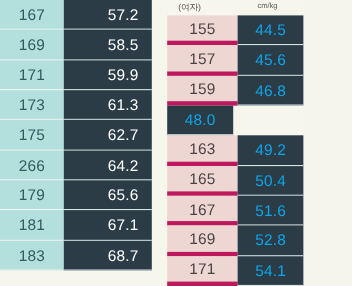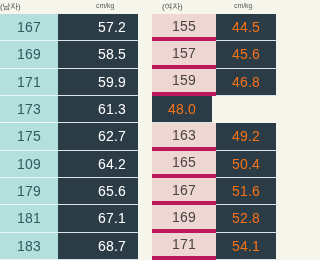--- a/index.html
+++ b/index.html
@@ -97,36 +97,32 @@
   
   .table.female .cell.h {
     width: 64px;
     background: #eed6d3;
     color: #4a4442;
     border-bottom: 4px solid #be185d;
   }
   .table.female .cell.w {
     width: 60px;
     background: #2b3c47;
-    color: #f97316;
+    color: #0ea5e9;
     border-bottom: 1px solid #d8e4e6;
   }
 
   .row:last-child .cell { border-bottom: none; }
 </style>
 </head>
 <body>
 
 <div class="board">
 
   <div class="table male">
-    <div class="thead">
-      <span class="th-group">(남자)</span>
-      <span class="th-unit">cm/kg</span>
-    </div>
     <div class="tbody">
       <div class="row">
         <div class="cell h">167</div>
         <div class="cell w">57.2</div>
       </div>
       <div class="row">
         <div class="cell h">169</div>
         <div class="cell w">58.5</div>
       </div>
       <div class="row">
@@ -135,21 +131,21 @@
       </div>
       <div class="row">
         <div class="cell h">173</div>
         <div class="cell w">61.3</div>
       </div>
       <div class="row">
         <div class="cell h">175</div>
         <div class="cell w">62.7</div>
       </div>
       <div class="row">
-        <div class="cell h">109</div>
+        <div class="cell h">266</div>
         <div class="cell w">64.2</div>
       </div>
       <div class="row">
         <div class="cell h">179</div>
         <div class="cell w">65.6</div>
       </div>
       <div class="row">
         <div class="cell h">181</div>
         <div class="cell w">67.1</div>
       </div>

